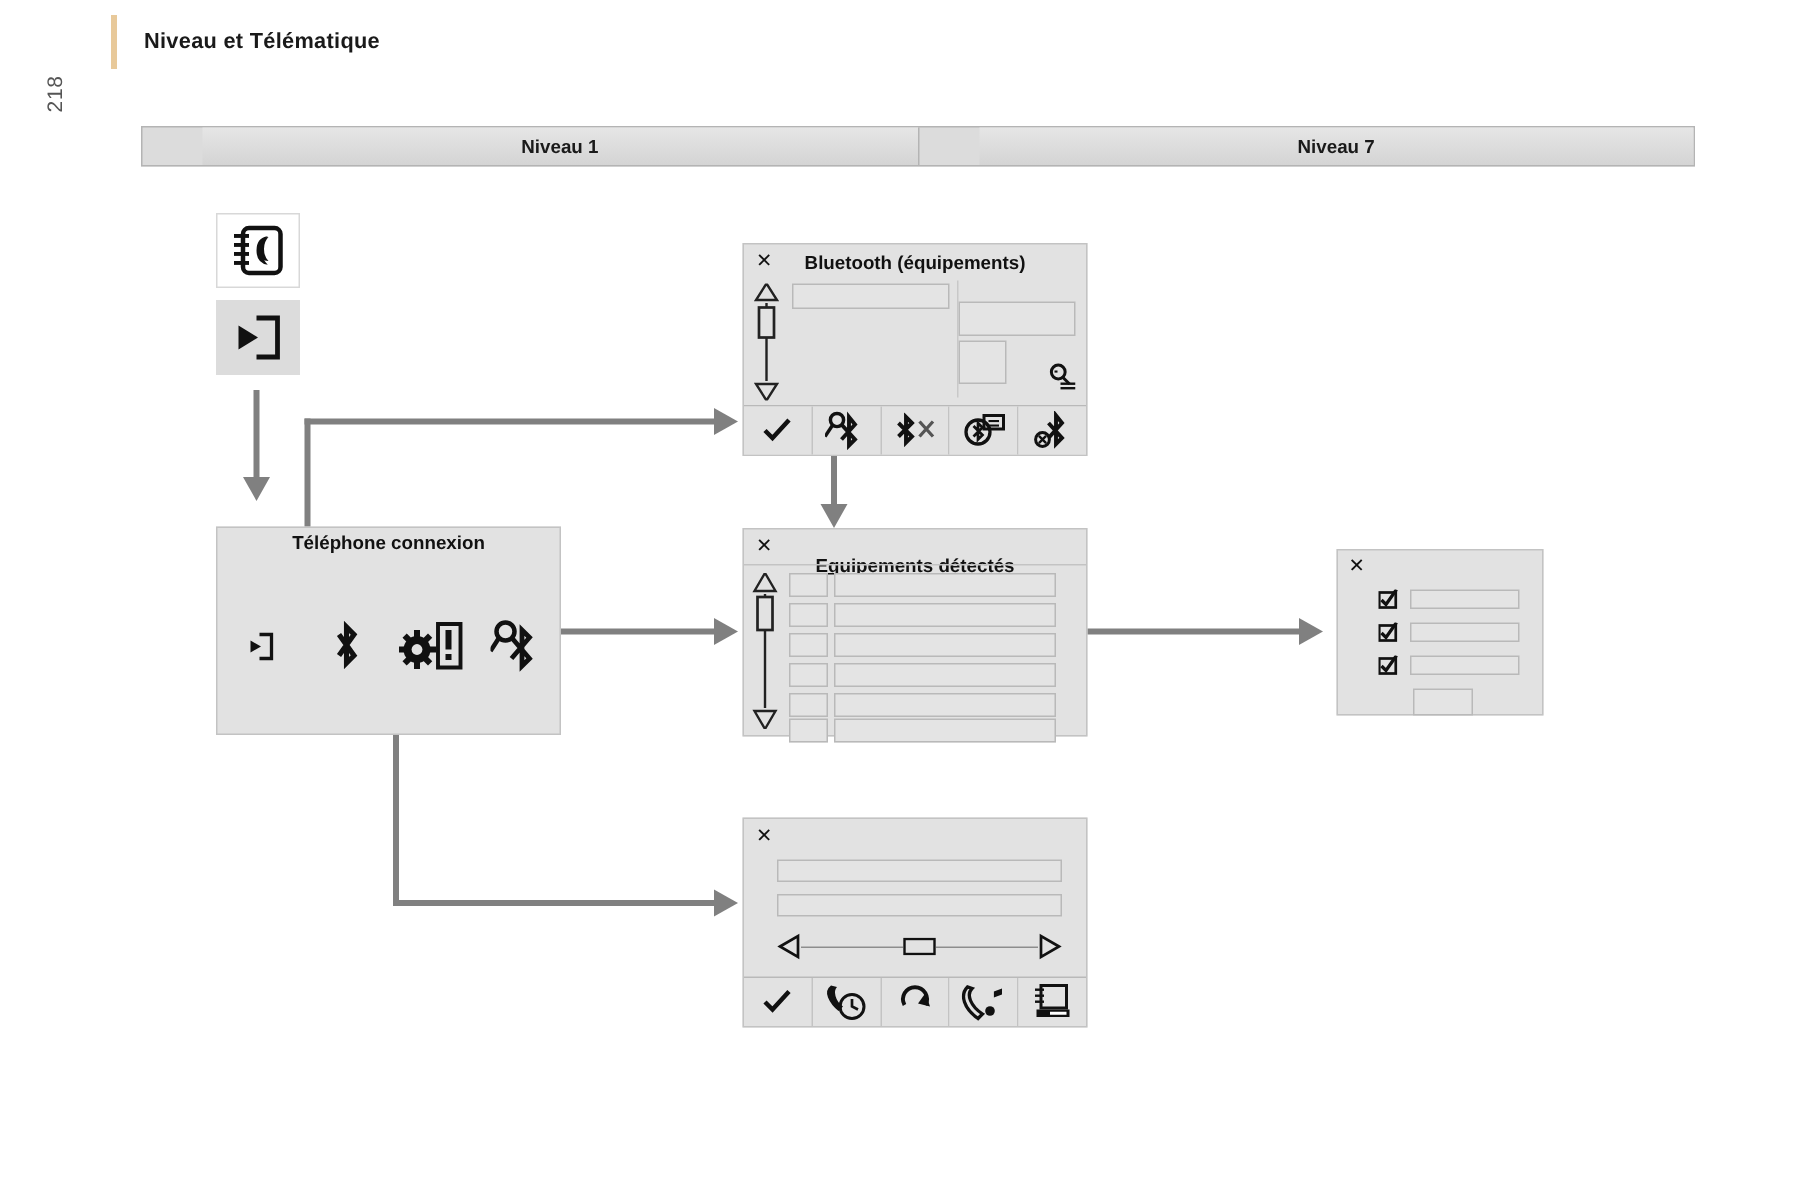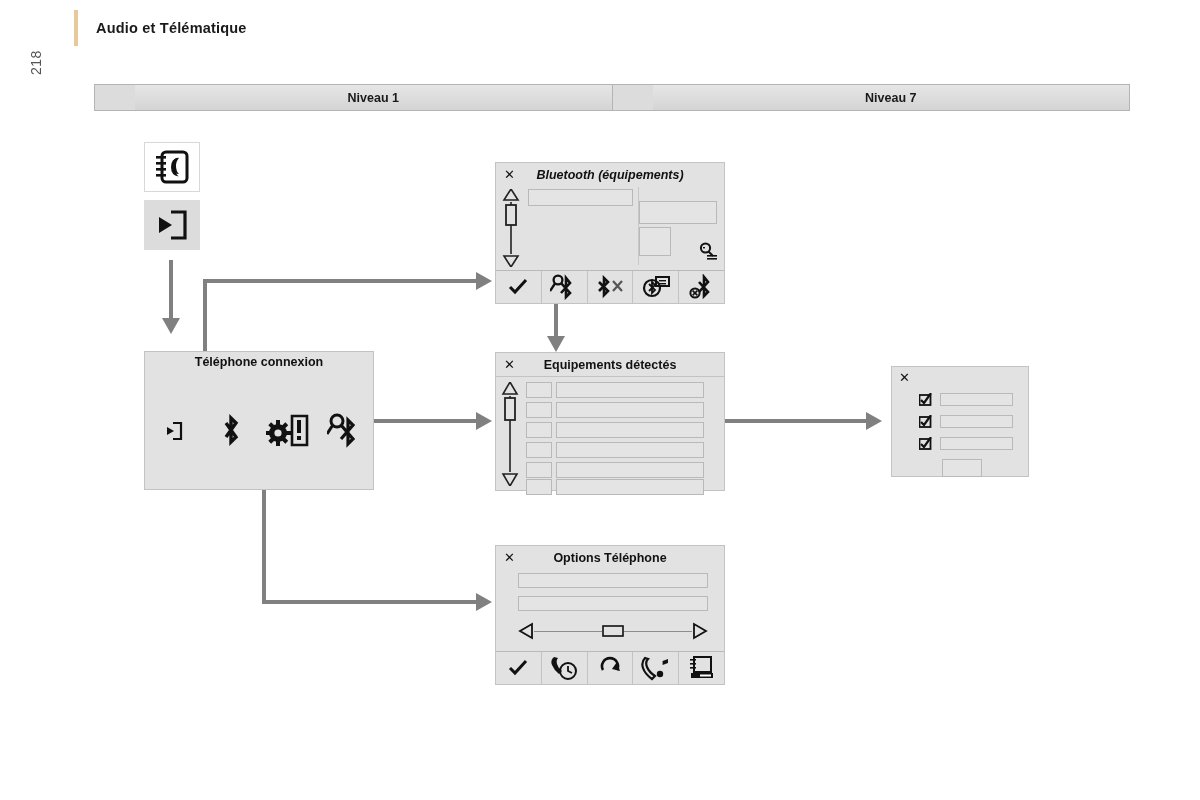--- a/index.html
+++ b/index.html
@@ -169,21 +169,21 @@
   .hslider { position: absolute; display: flex; align-items: center; }
   .hs-line { flex: 1 1 auto; height: 1px; background: #8d8d8d; }
   svg { display: block; }
 </style>
 </head>
 <body>
 
 <div class="page">
 
   <div class="title-bar-accent"></div>
-  <div class="page-title">Audio et Télématique</div>
+  <div class="page-title">Niveau et Télématique</div>
   <div class="page-number">218</div>
 
   <div class="levels">
     <div class="level-cell">
       <span>Niveau 1</span>
     </div>
     <div class="level-cell">
       <span>Niveau 7</span>
     </div>
   </div>
@@ -278,21 +278,21 @@
             <circle cx="10" cy="9" r="6" fill="none" stroke="#111" stroke-width="3"></circle>
             <path d="M5.5 13.5 L0 22" stroke="#111" stroke-width="3" fill="none"></path>
           </svg>
         </span>
       </div>
     </div>
   </div>
 
   <div class="panel" style="left:495px; top:162px; width:230px; height:142px;">
     <div class="close-x">✕</div>
-    <div class="panel-title" style="margin-top:2px;font-style:italic;">Bluetooth (équipements)</div>
+    <div class="panel-title" style="margin-top:2px;">Bluetooth (équipements)</div>
 
     <div class="vscroll" style="left:6px; top:26px; height:78px;">
       <svg width="18" height="78" viewBox="0 0 18 78">
         <path d="M9 0 L16 11 L2 11 Z" fill="none" stroke="#222" stroke-width="1.6"></path>
         <path d="M9 78 L16 67 L2 67 Z" fill="none" stroke="#222" stroke-width="1.6"></path>
         <line x1="9" y1="13" x2="9" y2="65" stroke="#222" stroke-width="1.6"></line>
         <rect x="4" y="16" width="10" height="20" fill="#e2e2e2" stroke="#222" stroke-width="1.8"></rect>
       </svg>
     </div>
 
@@ -354,21 +354,21 @@
             <circle cx="7" cy="19" r="4.6" fill="none" stroke="#111" stroke-width="2"></circle>
             <path d="M4.6 16.6 L9.4 21.4 M9.4 16.6 L4.6 21.4" stroke="#111" stroke-width="1.6"></path>
           </svg>
         </span>
       </div>
     </div>
   </div>
 
   <div class="panel" style="left:495px; top:352px; width:230px; height:139px;">
     <div class="close-x">✕</div>
-    <div class="panel-title" style="margin-top:2px;">Equipements détectés</div>
+    <div class="panel-title" style="margin-top:14px;text-decoration:underline;">Equipements détectés</div>
     <div style="position:absolute; left:0; top:23px; width:100%; height:1px; background:#c3c3c3;"></div>
 
     <div class="vscroll" style="left:5px; top:29px; height:104px;">
       <svg width="18" height="104" viewBox="0 0 18 104">
         <path d="M9 0 L16 12 L2 12 Z" fill="none" stroke="#222" stroke-width="1.6"></path>
         <path d="M9 104 L16 92 L2 92 Z" fill="none" stroke="#222" stroke-width="1.6"></path>
         <line x1="9" y1="14" x2="9" y2="90" stroke="#222" stroke-width="1.6"></line>
         <rect x="4" y="16" width="10" height="22" fill="#e2e2e2" stroke="#222" stroke-width="1.8"></rect>
       </svg>
     </div>
@@ -394,21 +394,20 @@
       <div class="field row-wide"></div>
     </div>
     <div class="list-row" style="left:30px; top:126px;">
       <div class="field row-small"></div>
       <div class="field row-wide"></div>
     </div>
   </div>
 
   <div class="panel" style="left:495px; top:545px; width:230px; height:140px;">
     <div class="close-x">✕</div>
-    <div class="panel-title" style="margin-top:2px;">Options Téléphone</div>
 
     <div class="field" style="position:absolute; left:22px; top:27px; width:190px; height:15px;"></div>
     <div class="field" style="position:absolute; left:22px; top:50px; width:190px; height:15px;"></div>
 
     <div class="hslider" style="left:22px; top:75px; width:190px; height:20px;">
       <span>
         <svg width="16" height="18" viewBox="0 0 16 18">
           <path d="M2 9 L14 2 L14 16 Z" fill="none" stroke="#111" stroke-width="1.8"></path>
         </svg>
       </span>

